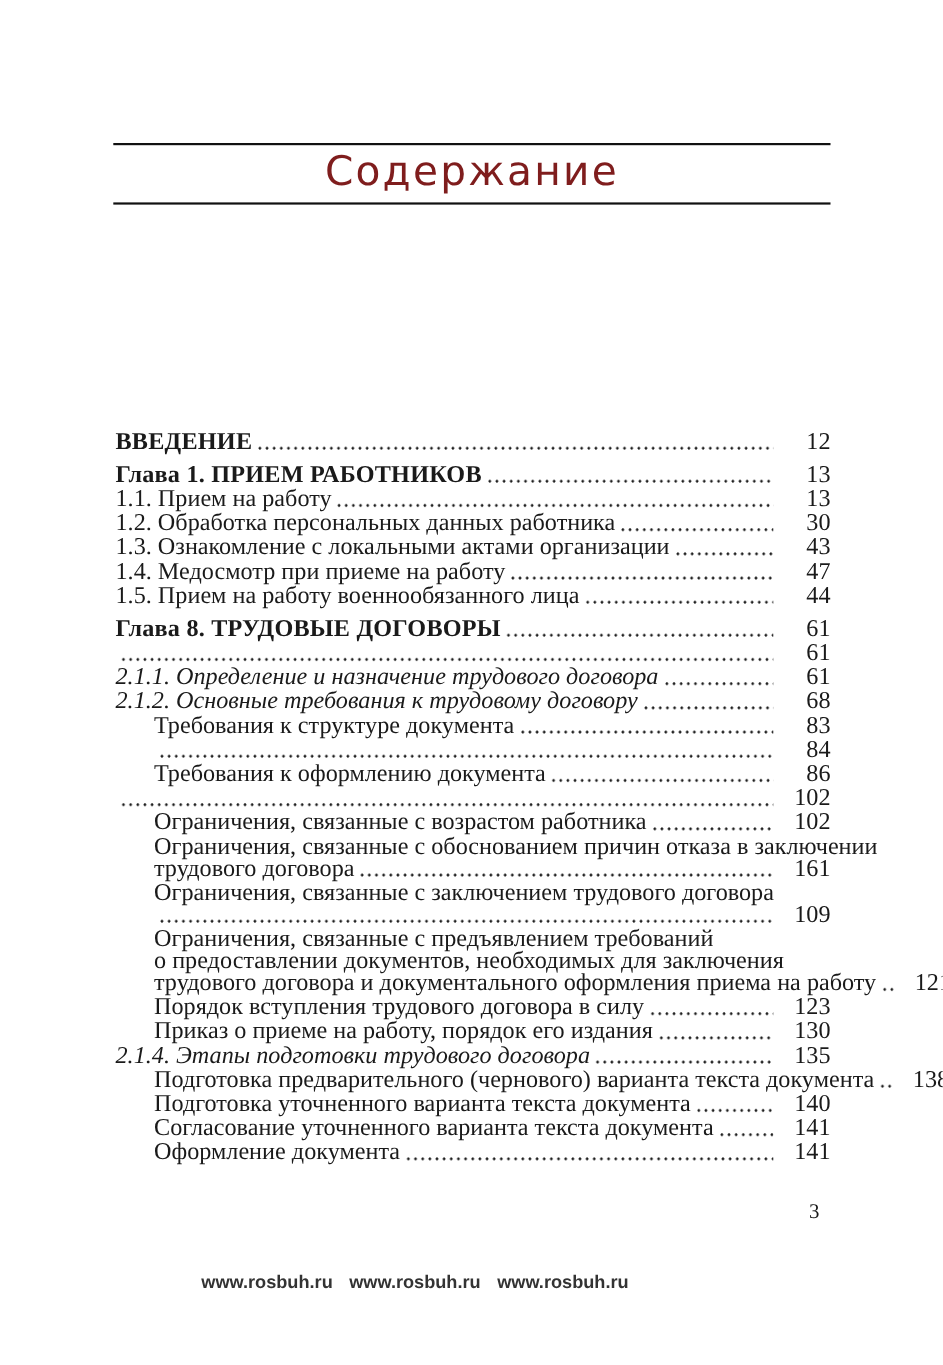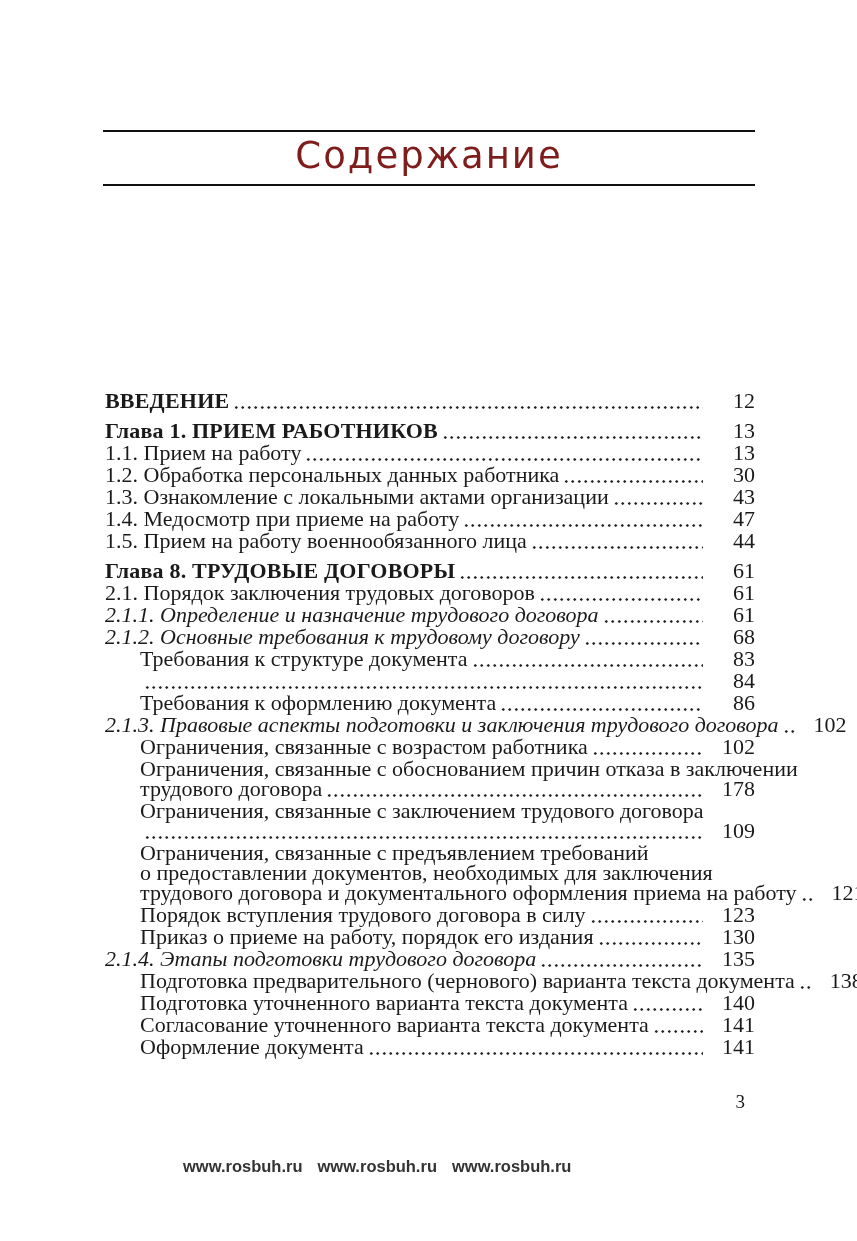--- a/index.html
+++ b/index.html
@@ -143,21 +143,20 @@
     </div>
     <div class="entry bold gap">
       <div class="line">
         <span class="label">Глава 8. ТРУДОВЫЕ ДОГОВОРЫ</span>
         <span class="dots"></span>
         <span class="pg">61</span>
       </div>
     </div>
     <div class="entry">
       <div class="line">
-        <span class="label">2.1. Порядок заключения трудовых договоров</span>
         <span class="dots"></span>
         <span class="pg">61</span>
       </div>
     </div>
     <div class="entry italic">
       <div class="line">
         <span class="label">2.1.1. Определение и назначение трудового договора</span>
         <span class="dots"></span>
         <span class="pg">61</span>
       </div>
@@ -184,40 +183,39 @@
     </div>
     <div class="entry indent">
       <div class="line">
         <span class="label">Требования к оформлению документа</span>
         <span class="dots"></span>
         <span class="pg">86</span>
       </div>
     </div>
     <div class="entry italic">
       <div class="line">
-        <span class="label">2.1.3. Правовые аспекты подготовки и заключения трудового договора</span>
         <span class="dots"></span>
         <span class="pg">102</span>
       </div>
     </div>
     <div class="entry indent">
       <div class="line">
         <span class="label">Ограничения, связанные с возрастом работника</span>
         <span class="dots"></span>
         <span class="pg">102</span>
       </div>
     </div>
     <div class="entry indent">
       <div class="line pre">
         <span class="label">Ограничения, связанные с обоснованием причин отказа в заключении</span>
       </div>
       <div class="line">
         <span class="label">трудового договора</span>
         <span class="dots"></span>
-        <span class="pg">178</span>
+        <span class="pg">161</span>
       </div>
     </div>
     <div class="entry indent">
       <div class="line pre">
         <span class="label">Ограничения, связанные с заключением трудового договора</span>
       </div>
       <div class="line">
         <span class="dots"></span>
         <span class="pg">109</span>
       </div>

